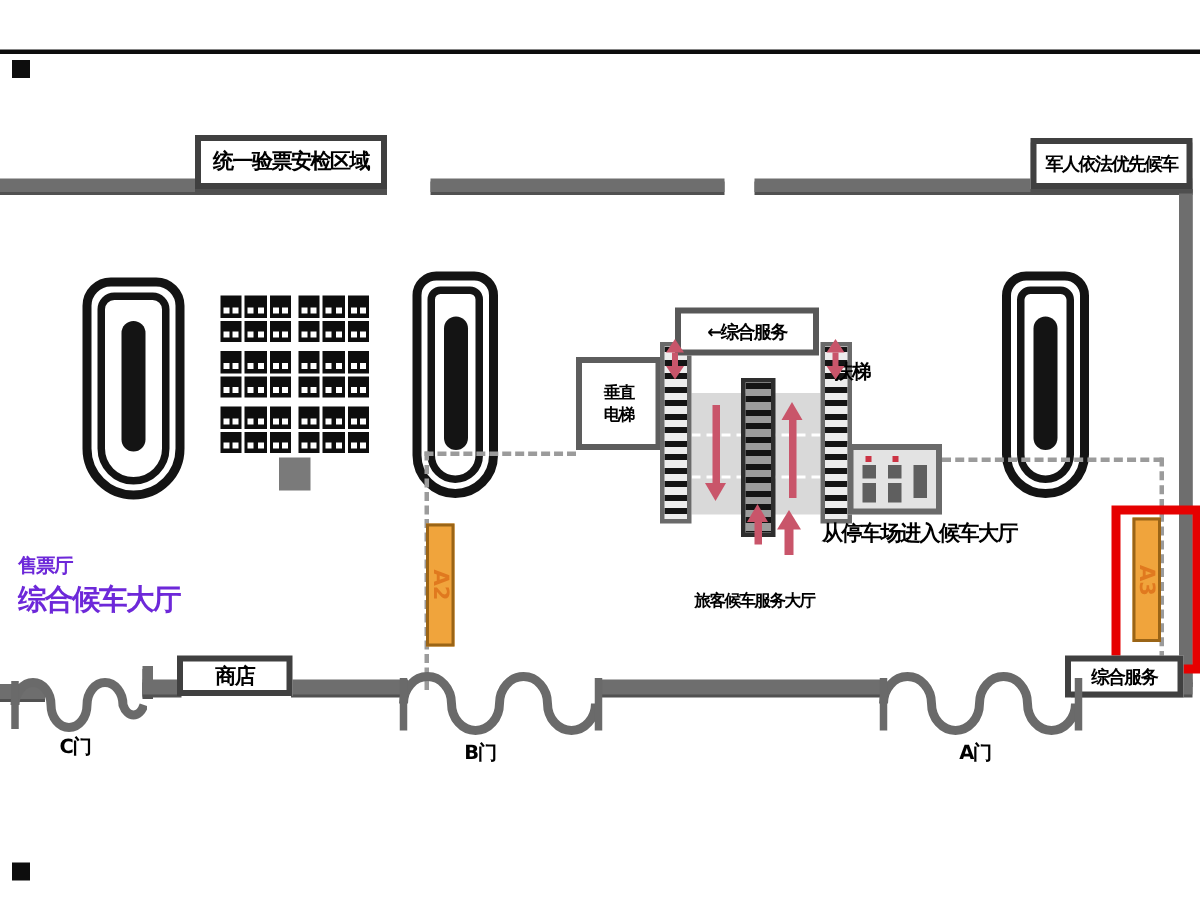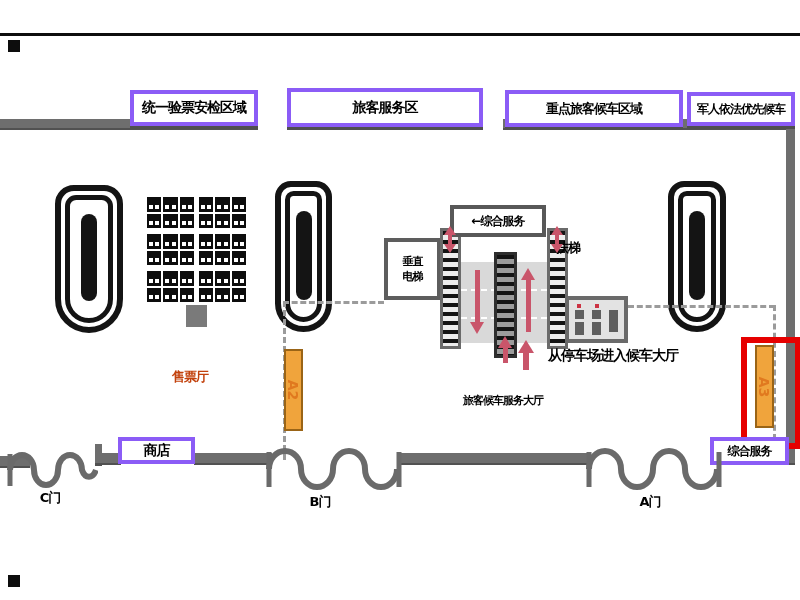--- a/index.html
+++ b/index.html
@@ -4,21 +4,21 @@
 <style>
   html,body { margin:0; padding:0; background:#fff; }
   #plan {
     position:relative; width:800px; height:600px; background:#ffffff;
     overflow:hidden; font-family:"DejaVu Sans","Liberation Sans",sans-serif;
   }
   .abs { position:absolute; }
   .blk { background:#0d0d0d; }
   .wall { position:absolute; background:#6e6e6e; box-shadow:0 2px 0 #515151; }
   .signbox {
-    position:absolute; background:#fff; border:4px solid #8b5cf6;
+    position:absolute; background:#fff; border:4px solid #404040;
     box-sizing:border-box; display:flex; align-items:center; justify-content:center;
     color:#000; font-weight:bold; box-shadow:0 3px 0 #4f4f4f;
   }
   .plainbox {
     position:absolute; background:#fff; border:4px solid #5d5d5d;
     box-sizing:border-box; display:flex; flex-direction:column;
     align-items:center; justify-content:center; color:#000; font-weight:bold;
   }
   .cjk { filter:blur(0.5px); letter-spacing:-1px; white-space:nowrap; }
   .label { position:absolute; color:#000; font-weight:bold; text-align:center; }
@@ -83,26 +83,20 @@
   <div class="abs blk" style="left:8px;top:575px;width:12px;height:12px;"></div>
 
   <div class="wall" style="left:0;top:119px;width:258px;height:9px;"></div>
   <div class="wall" style="left:287px;top:119px;width:196px;height:9px;"></div>
   <div class="wall" style="left:503px;top:119px;width:292px;height:9px;"></div>
   <div class="wall" style="left:786px;top:119px;width:9px;height:337px;"></div>
 
   <div class="signbox" style="left:130px;top:90px;width:128px;height:36px;font-size:14px;">
     <span class="cjk">统一验票安检区域</span>
   </div>
-  <div class="signbox" style="left:287px;top:88px;width:196px;height:39px;font-size:14px;">
-    <span class="cjk">旅客服务区</span>
-  </div>
-  <div class="signbox" style="left:505px;top:90px;width:178px;height:37px;font-size:13px;">
-    <span class="cjk">重点旅客候车区域</span>
-  </div>
   <div class="signbox" style="left:687px;top:92px;width:108px;height:34px;font-size:12px;">
     <span class="cjk">军人依法优先候车</span>
   </div>
 
   <div class="rt" style="left:55px;top:185px;width:68px;height:148px;">
     <div class="rt-in">
       <div class="rt-pill"></div>
     </div>
   </div>
   <div class="rt" style="left:275px;top:181px;width:57px;height:151px;">
@@ -223,22 +217,23 @@
   <div class="dash-v" style="left:773px;top:305px;height:135px;"></div>
 
   <div class="tag" style="left:284px;top:349px;width:19px;height:82px;">
     <span>A2</span>
   </div>
   <div class="tag" style="left:755px;top:345px;width:19px;height:83px;">
     <span>A3</span>
   </div>
   <div class="redbox" style="left:741px;top:337px;width:48px;height:100px;"></div>
 
-  <div class="abs" style="left:28px;top:368px;width:180px;text-align:right;color:#c2410c;font-weight:bold;">
+  <div class="abs" style="left:12px;top:368px;width:180px;text-align:left;color:#6d28d9;font-weight:bold;">
     <div class="cjk" style="font-size:13px;">售票厅</div>
+    <div class="cjk" style="font-size:19px;margin-top:1px;">综合候车大厅</div>
   </div>
   <div class="label cjk" style="left:433px;top:393px;width:140px;font-size:11px;">旅客候车服务大厅</div>
 
   <div class="wall" style="left:0;top:456px;width:30px;height:10px;"></div>
   <div class="wall" style="left:95px;top:444px;width:7px;height:20px;"></div>
   <div class="wall" style="left:95px;top:453px;width:26px;height:10px;"></div>
   <div class="wall" style="left:194px;top:453px;width:78px;height:10px;"></div>
   <div class="wall" style="left:398px;top:453px;width:192px;height:10px;"></div>
   <div class="wall" style="left:714px;top:453px;width:81px;height:10px;"></div>
 

